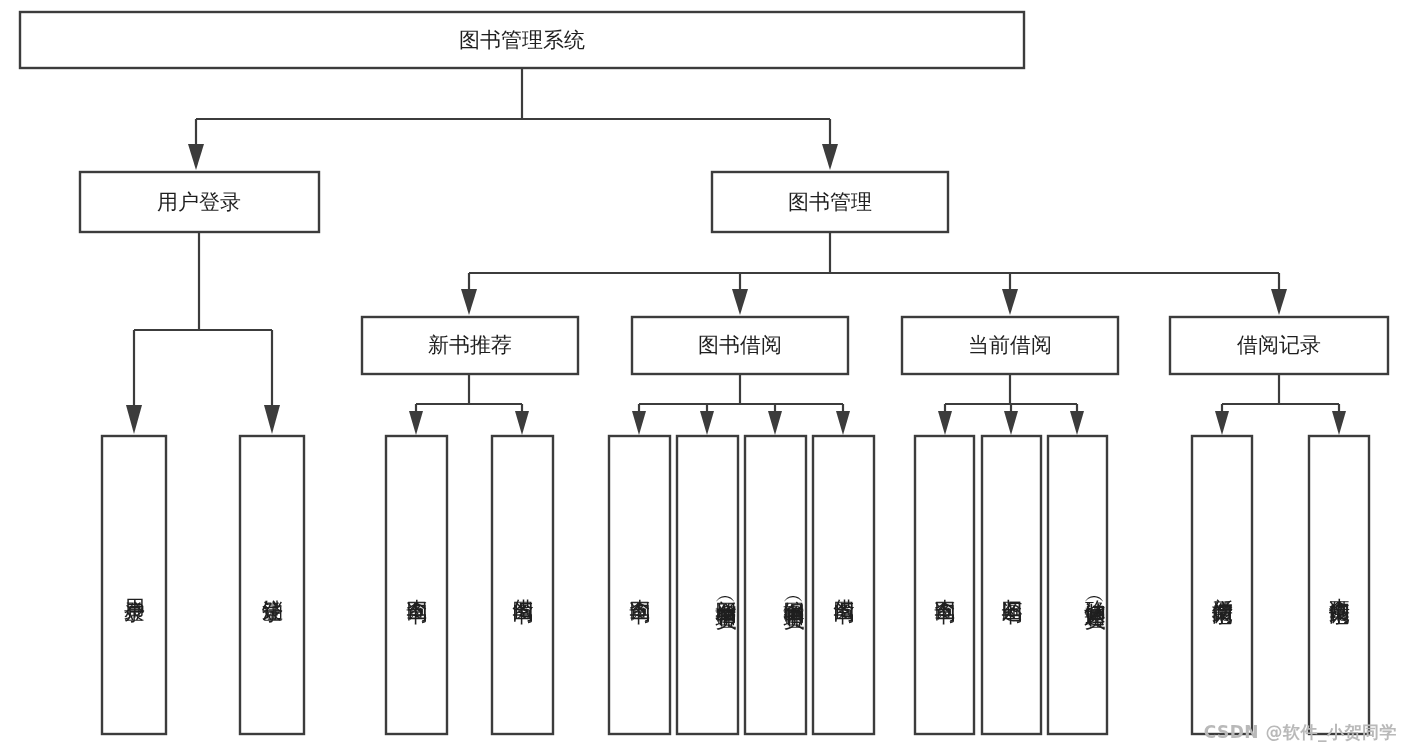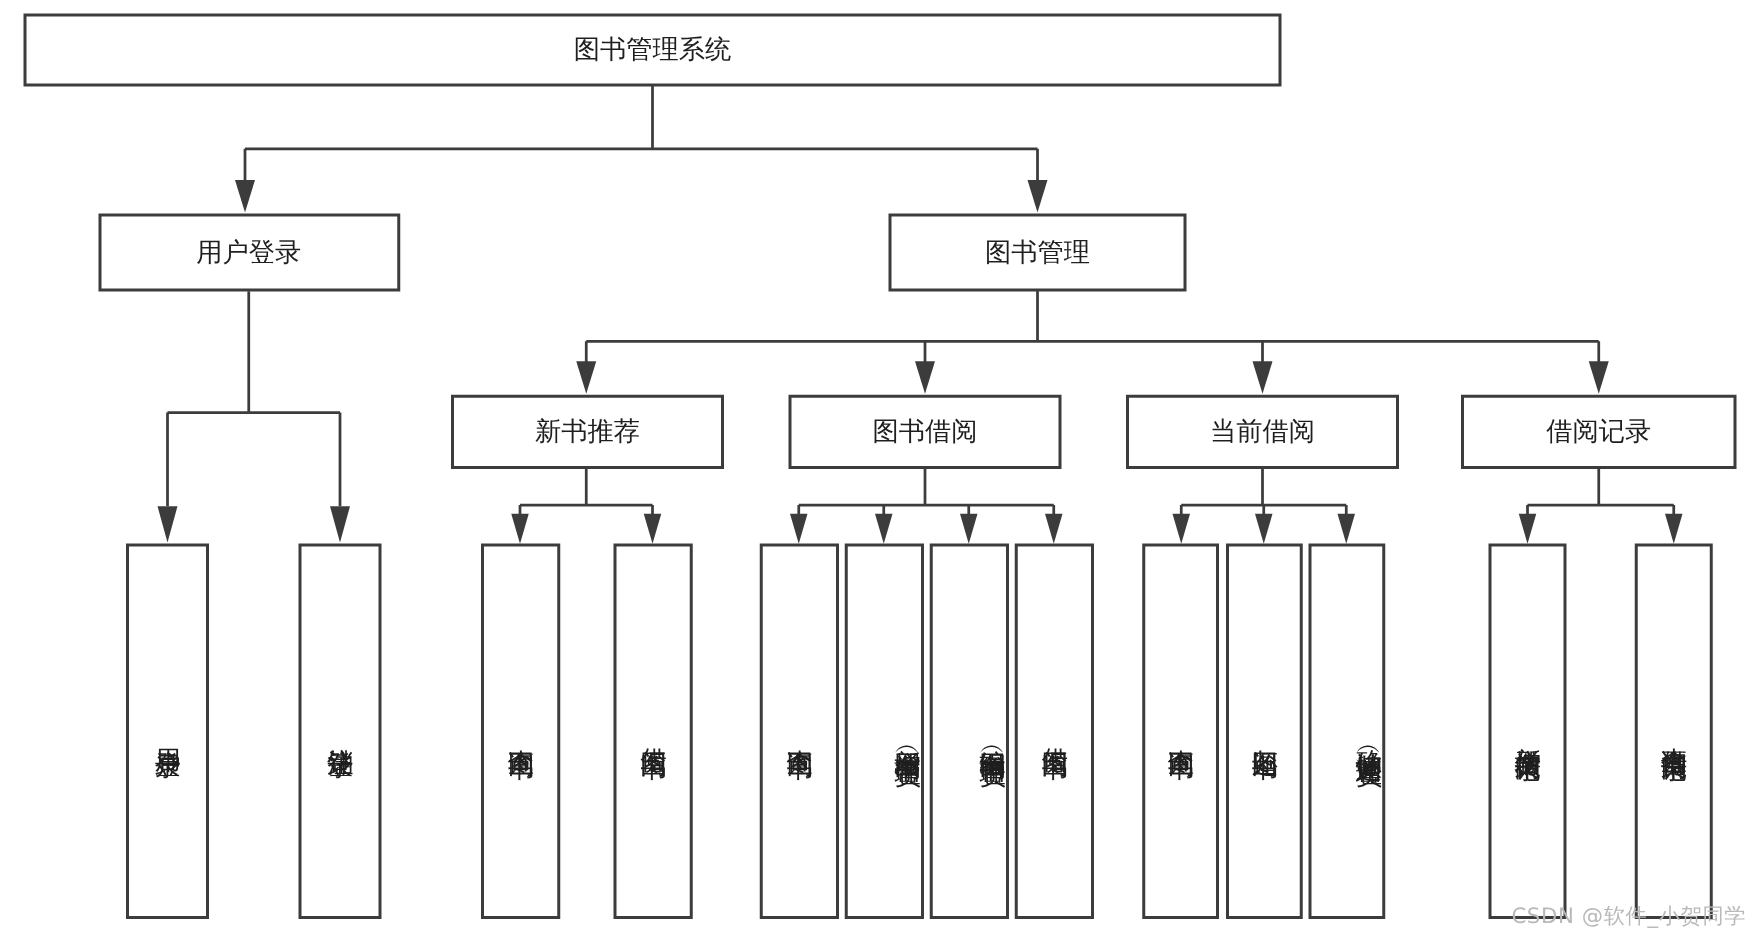--- a/index.html
+++ b/index.html
@@ -66,20 +66,21 @@
   }
   .watermark {
     position: absolute;
     right: 8px;
     bottom: 3px;
     font-family: "DejaVu Sans", "Liberation Sans", sans-serif;
     font-size: 17px;
     color: #b9b9b9;
     letter-spacing: 0.5px;
     white-space: nowrap;
+    font-weight: bold;
   }
 </style>
 </head>
 <body>
 
 <div id="diagram-root">
 
   <svg class="canvas" viewBox="0 0 1405 747" xmlns="http://www.w3.org/2000/svg">
 
     <g>

